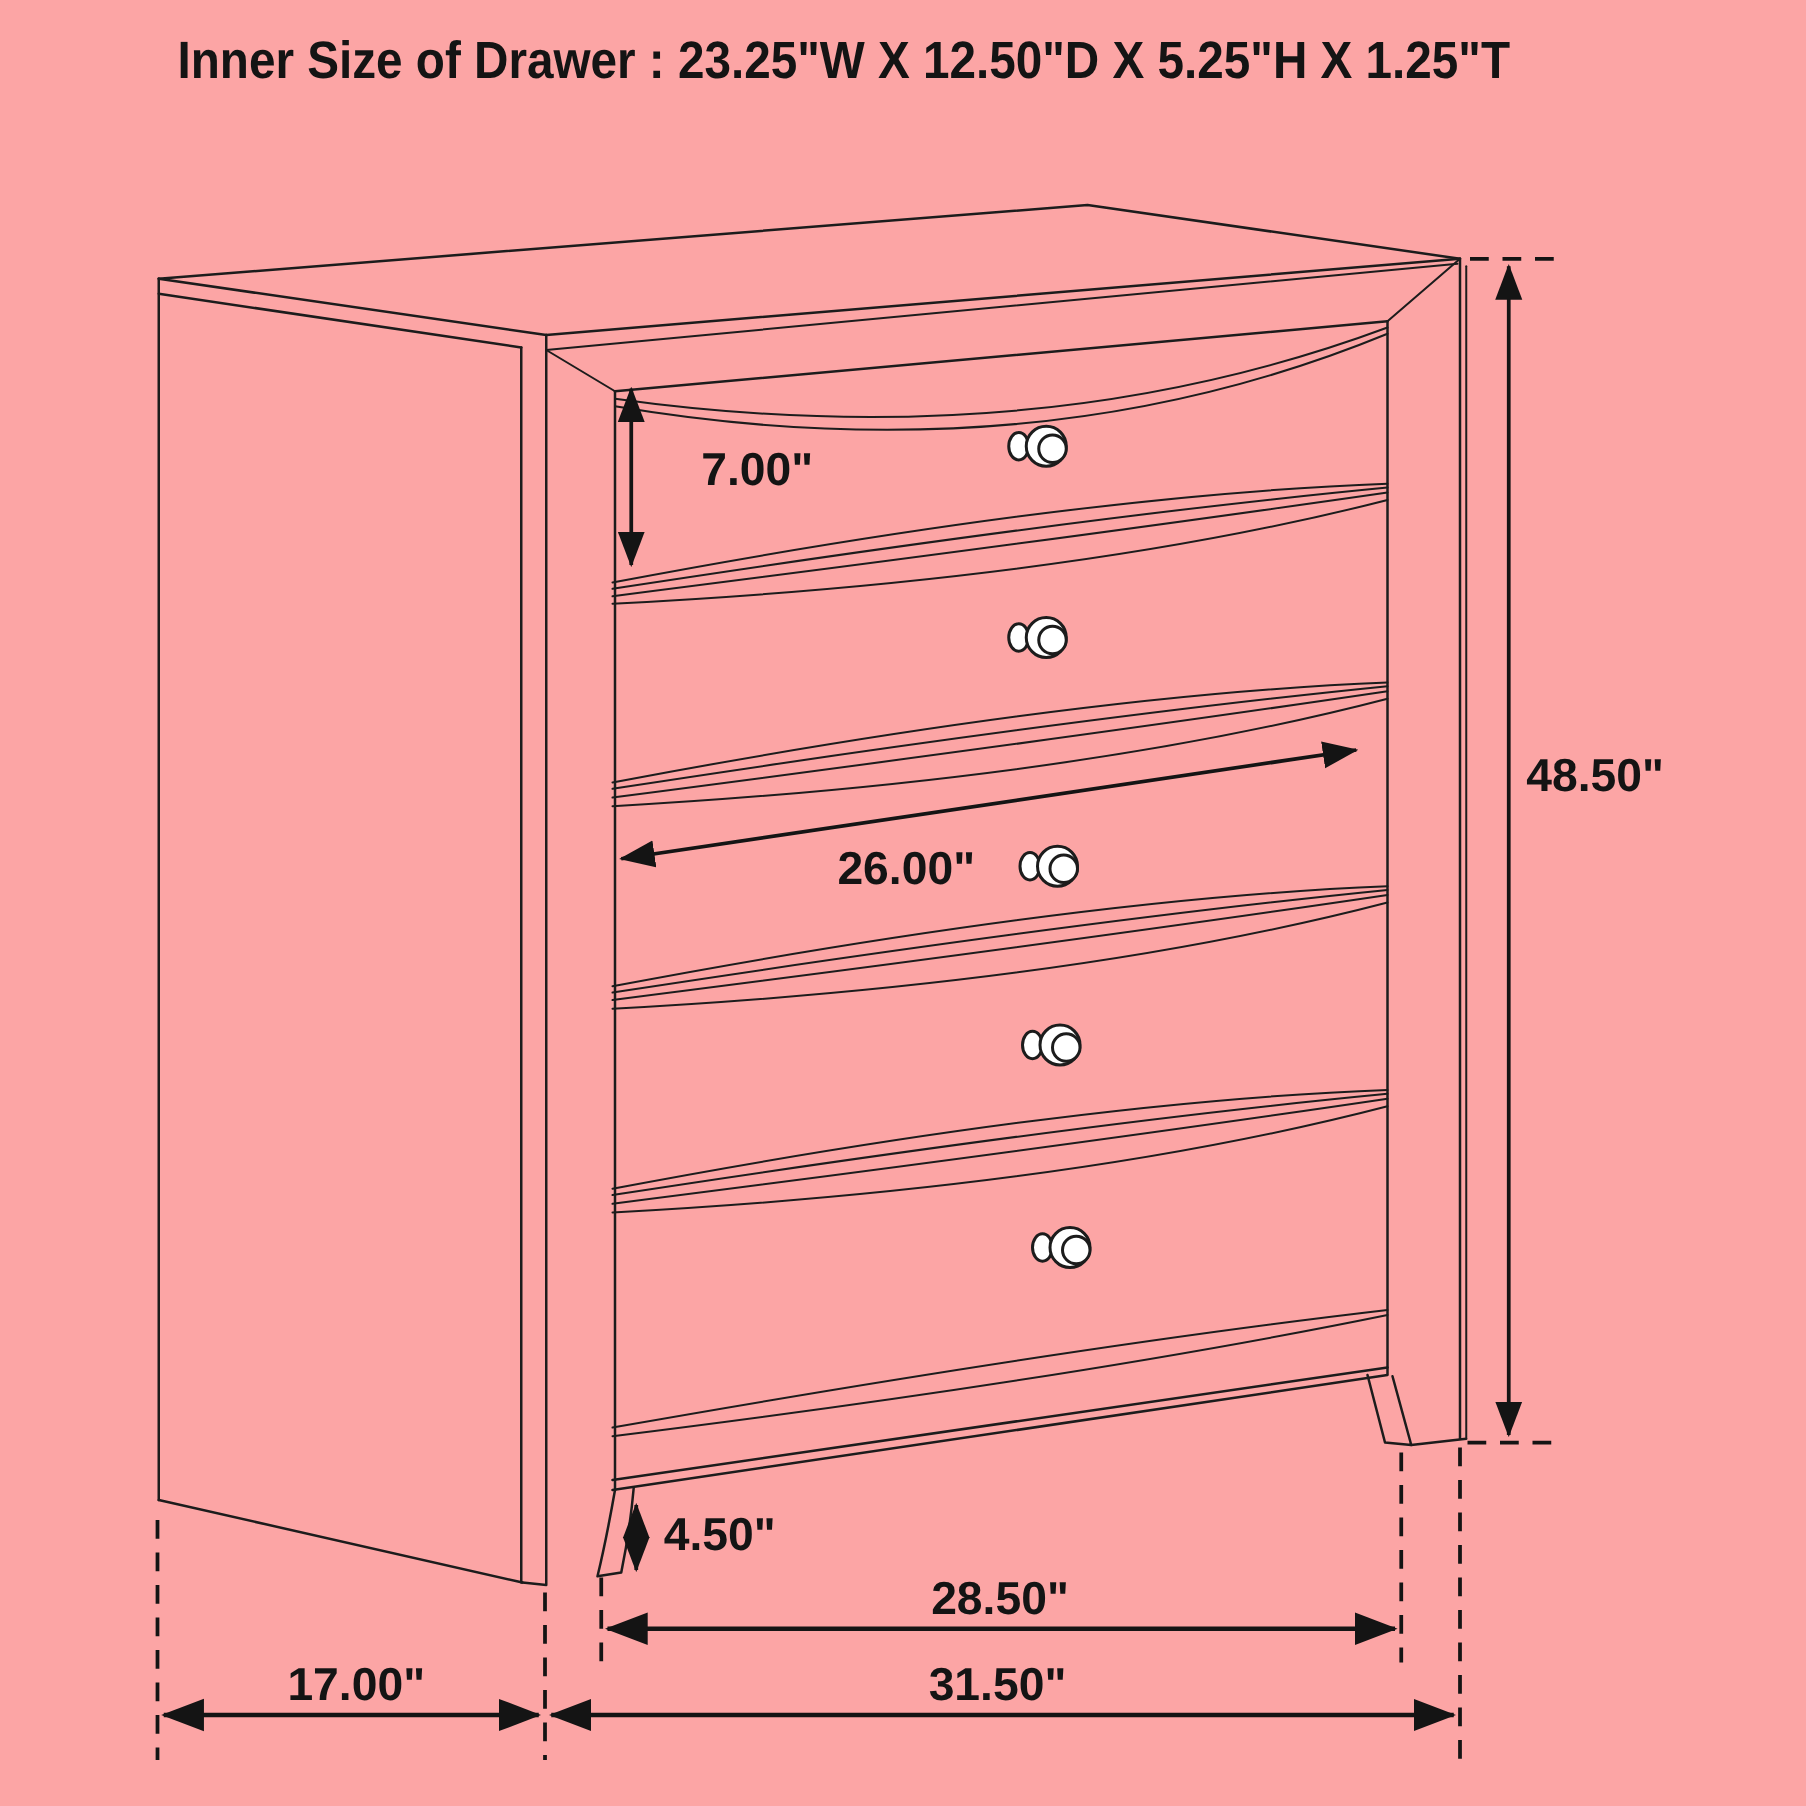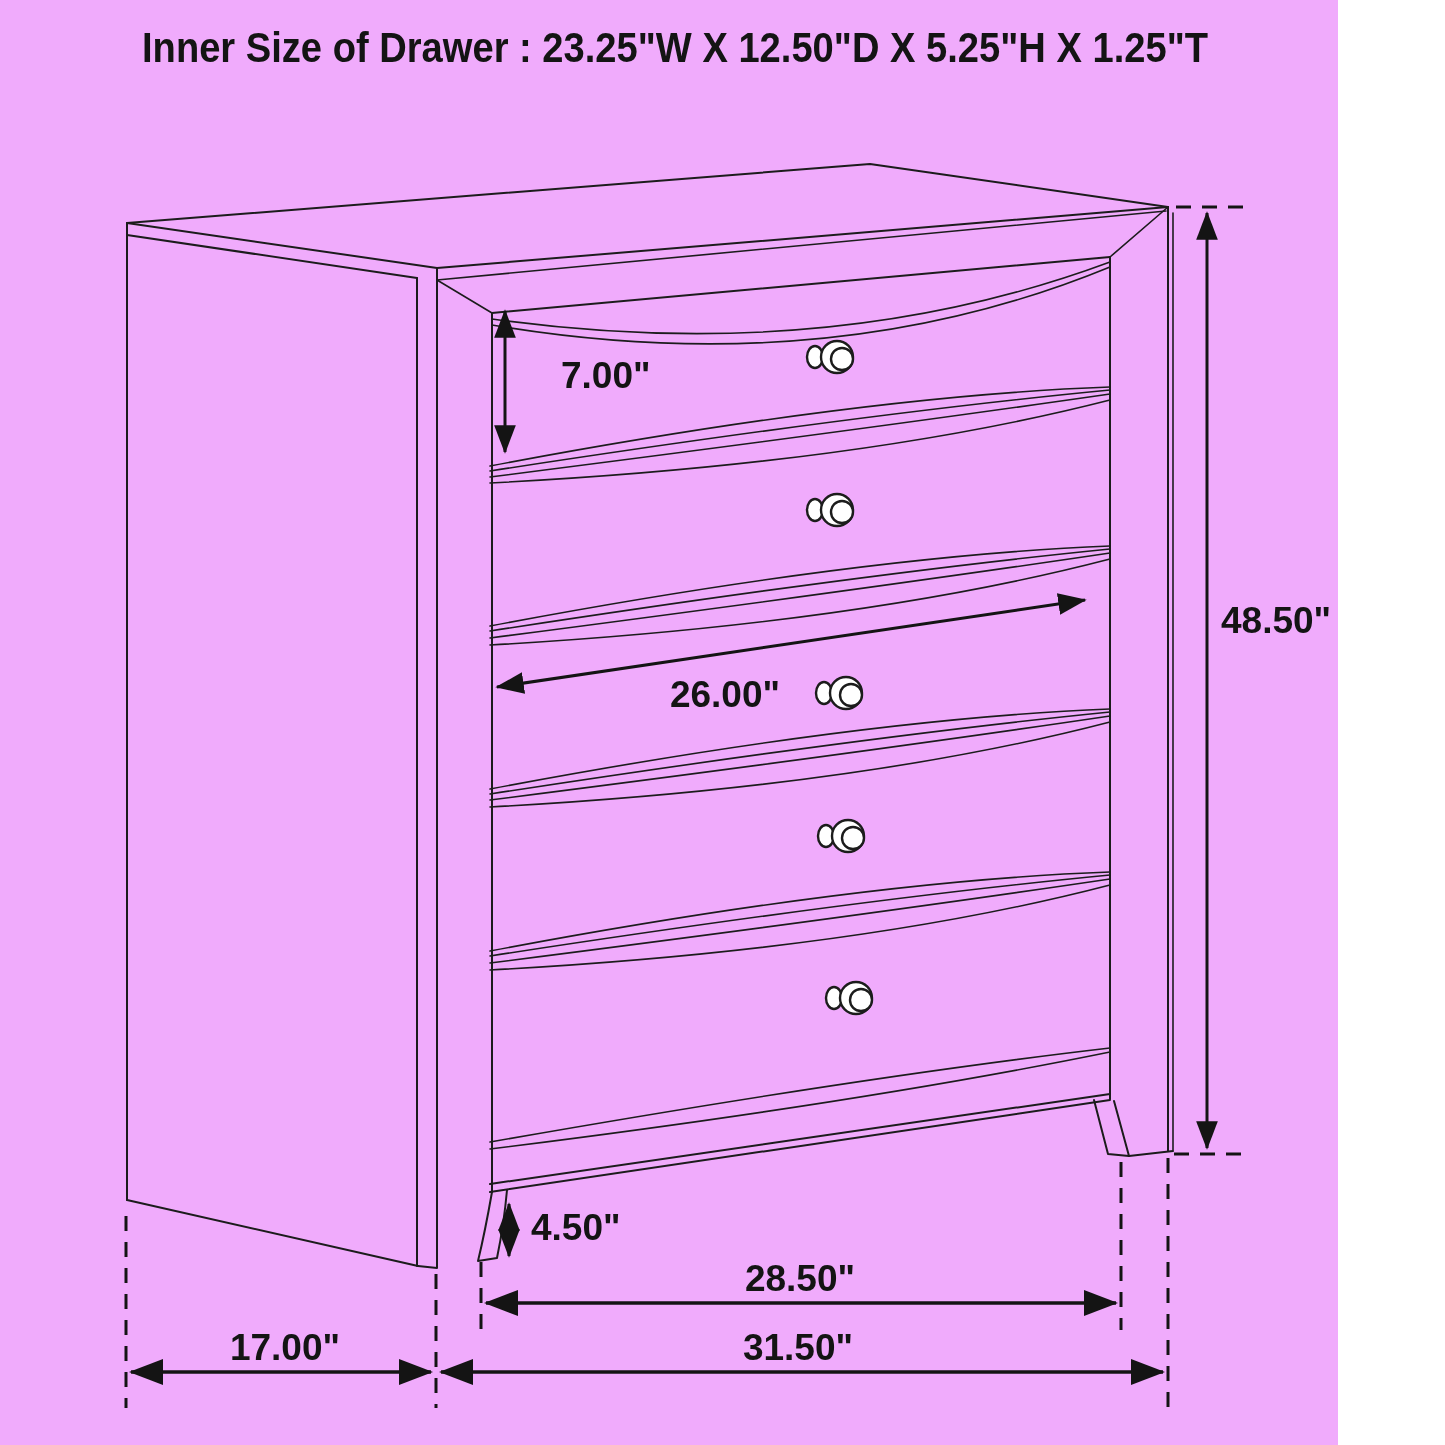--- a/index.html
+++ b/index.html
@@ -1,16 +1,16 @@
 <!DOCTYPE html>
 <html><head>
 <meta charset="utf-8">
 <style>
   html,body{margin:0;padding:0;background:#fff;}
-  .stage{position:relative;width:1338px;height:1445px;background:#f0abfc;overflow:hidden;}
+  .stage{position:relative;width:1445px;height:1445px;background:#fca5a5;overflow:hidden;}
   svg{display:block;}
   .title-text{font-family:"Liberation Sans",sans-serif;font-weight:bold;font-size:42px;fill:#141414;}
   .dim-label{font-family:"Liberation Sans",sans-serif;font-weight:bold;font-size:37px;fill:#141414;}
   .ln{stroke:#1c1c1c;stroke-width:2;fill:none;stroke-linecap:round;stroke-linejoin:round;}
   .ln-thin{stroke:#1c1c1c;stroke-width:1.6;fill:none;stroke-linecap:round;}
   .dim{stroke:#141414;stroke-width:3;fill:none;}
   .dim-heavy{stroke:#141414;stroke-width:3.6;fill:none;}
   .dash{stroke:#141414;stroke-width:3;fill:none;stroke-dasharray:15 11;}
   .knob{stroke:#1c1c1c;stroke-width:2.4;fill:#ffffff;}
 </style>

